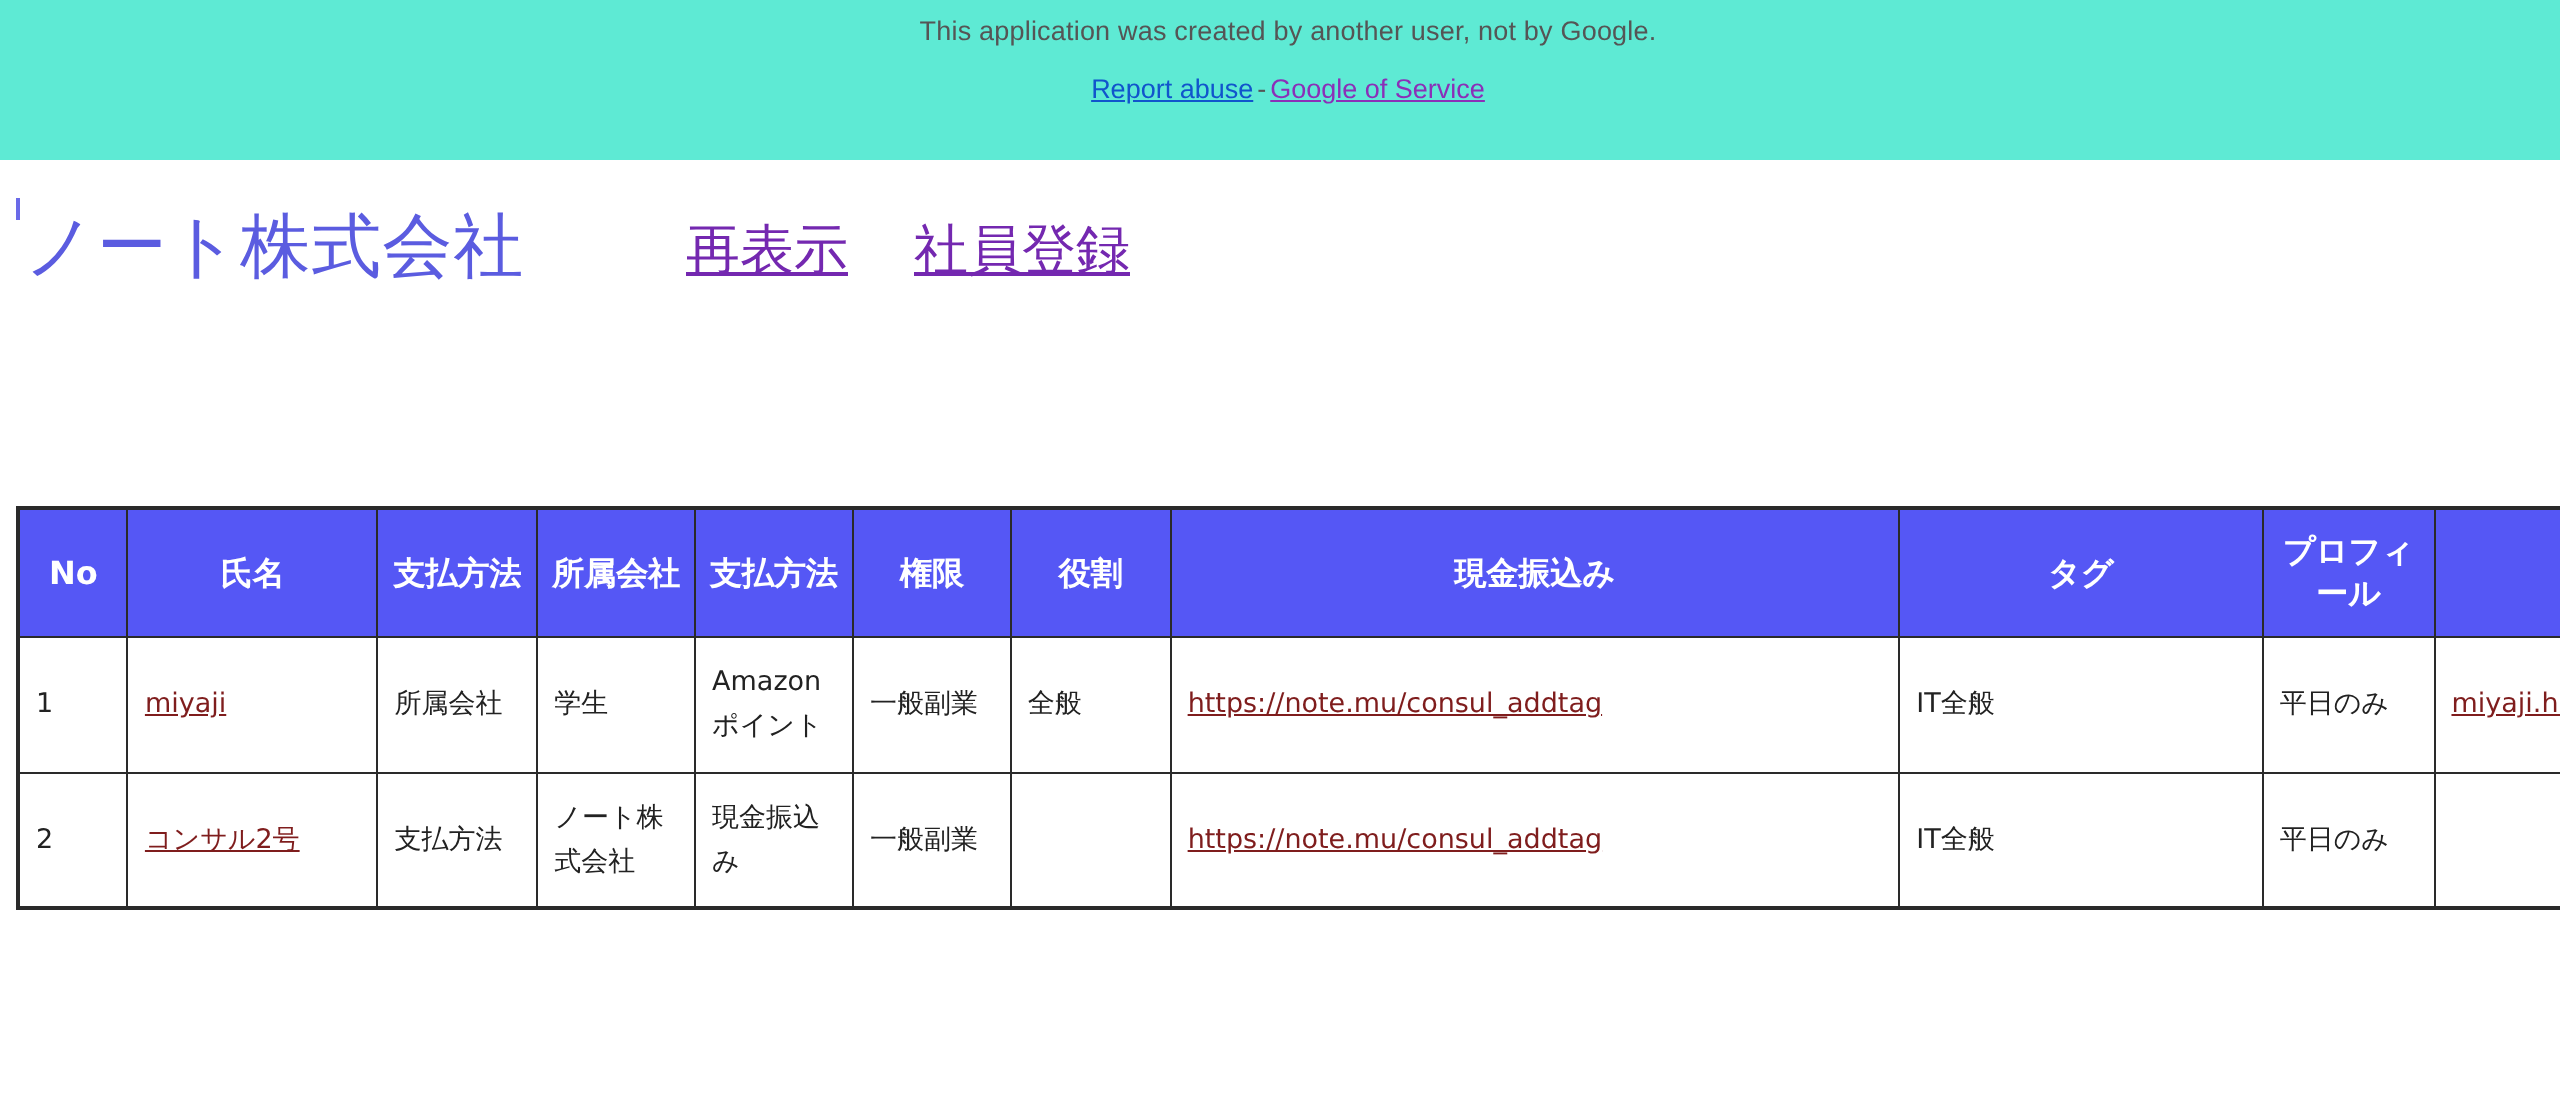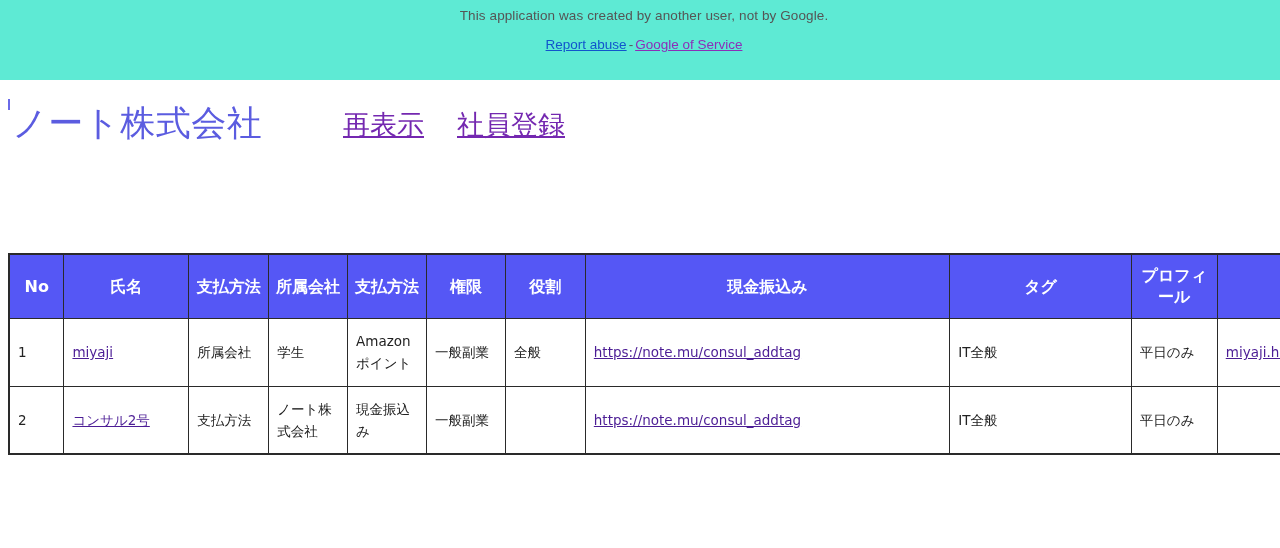--- a/index.html
+++ b/index.html
@@ -123,21 +123,21 @@
     color: #222222;
     font-size: 13.5px;
     height: 68px;
     padding: 4px 8px;
     line-height: 22px;
     text-align: left;
     font-family: "DejaVu Sans", "Liberation Sans", sans-serif;
     overflow: hidden;
   }
   table.employee-table td a {
-    color: #4c1d95;
+    color: #7f1d1d;
     text-decoration: underline;
     font-size: 13.5px;
     word-break: break-all;
   }
   
   .col-no       { width: 55px;  }
   .col-name     { width: 125px; }
   .col-contract { width: 80px;  }
   .col-company  { width: 79px;  }
   .col-payment  { width: 79px;  }

